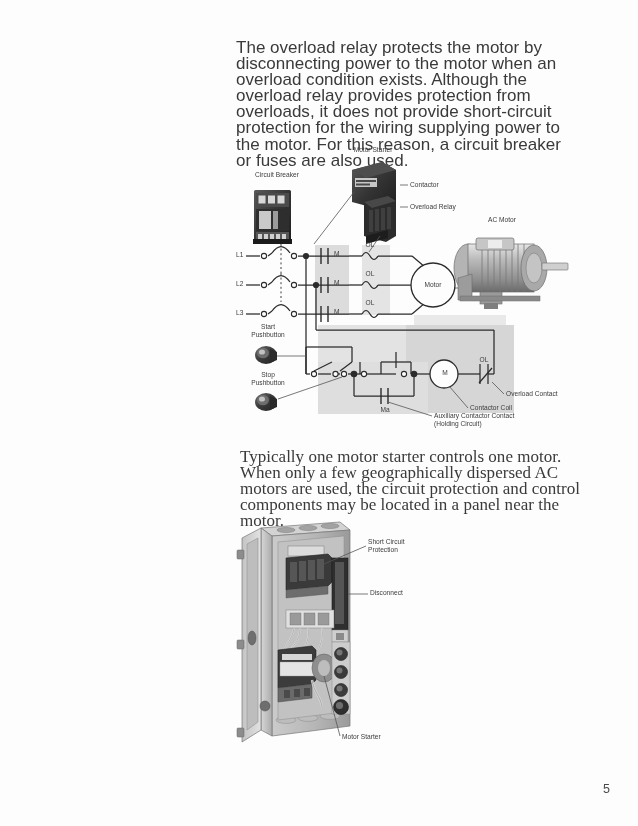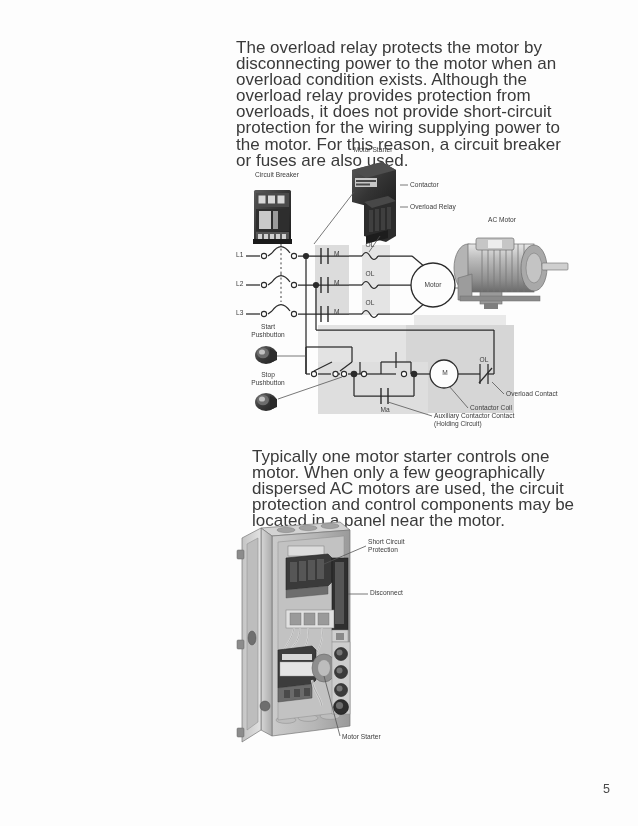--- a/index.html
+++ b/index.html
@@ -21,21 +21,21 @@
   }
   .para {
     position: absolute;
     color: #3a3a3a;
     font-size: 17px;
     line-height: 16.1px;
     letter-spacing: 0.02px;
     text-align: left;
   }
   #para1 { left: 236px; top: 40px; width: 343px; }
-  #para2 { left: 252px; top: 449px; width: 343px; }
+  #para2 { left: 240px; top: 449px; width: 343px; font-family: Liberation Serif, serif; }
 
   #pagenum {
     position: absolute;
     right: 28px;
     bottom: 30px;
     font-size: 12.5px;
     color: #4a4a4a;
   }
 
   

